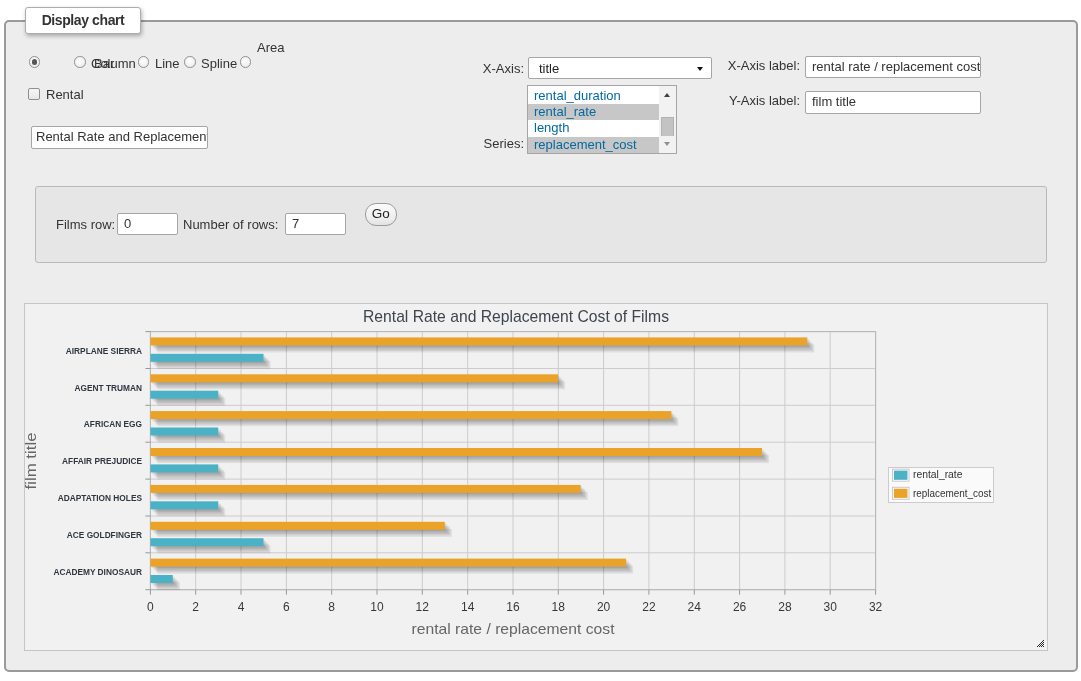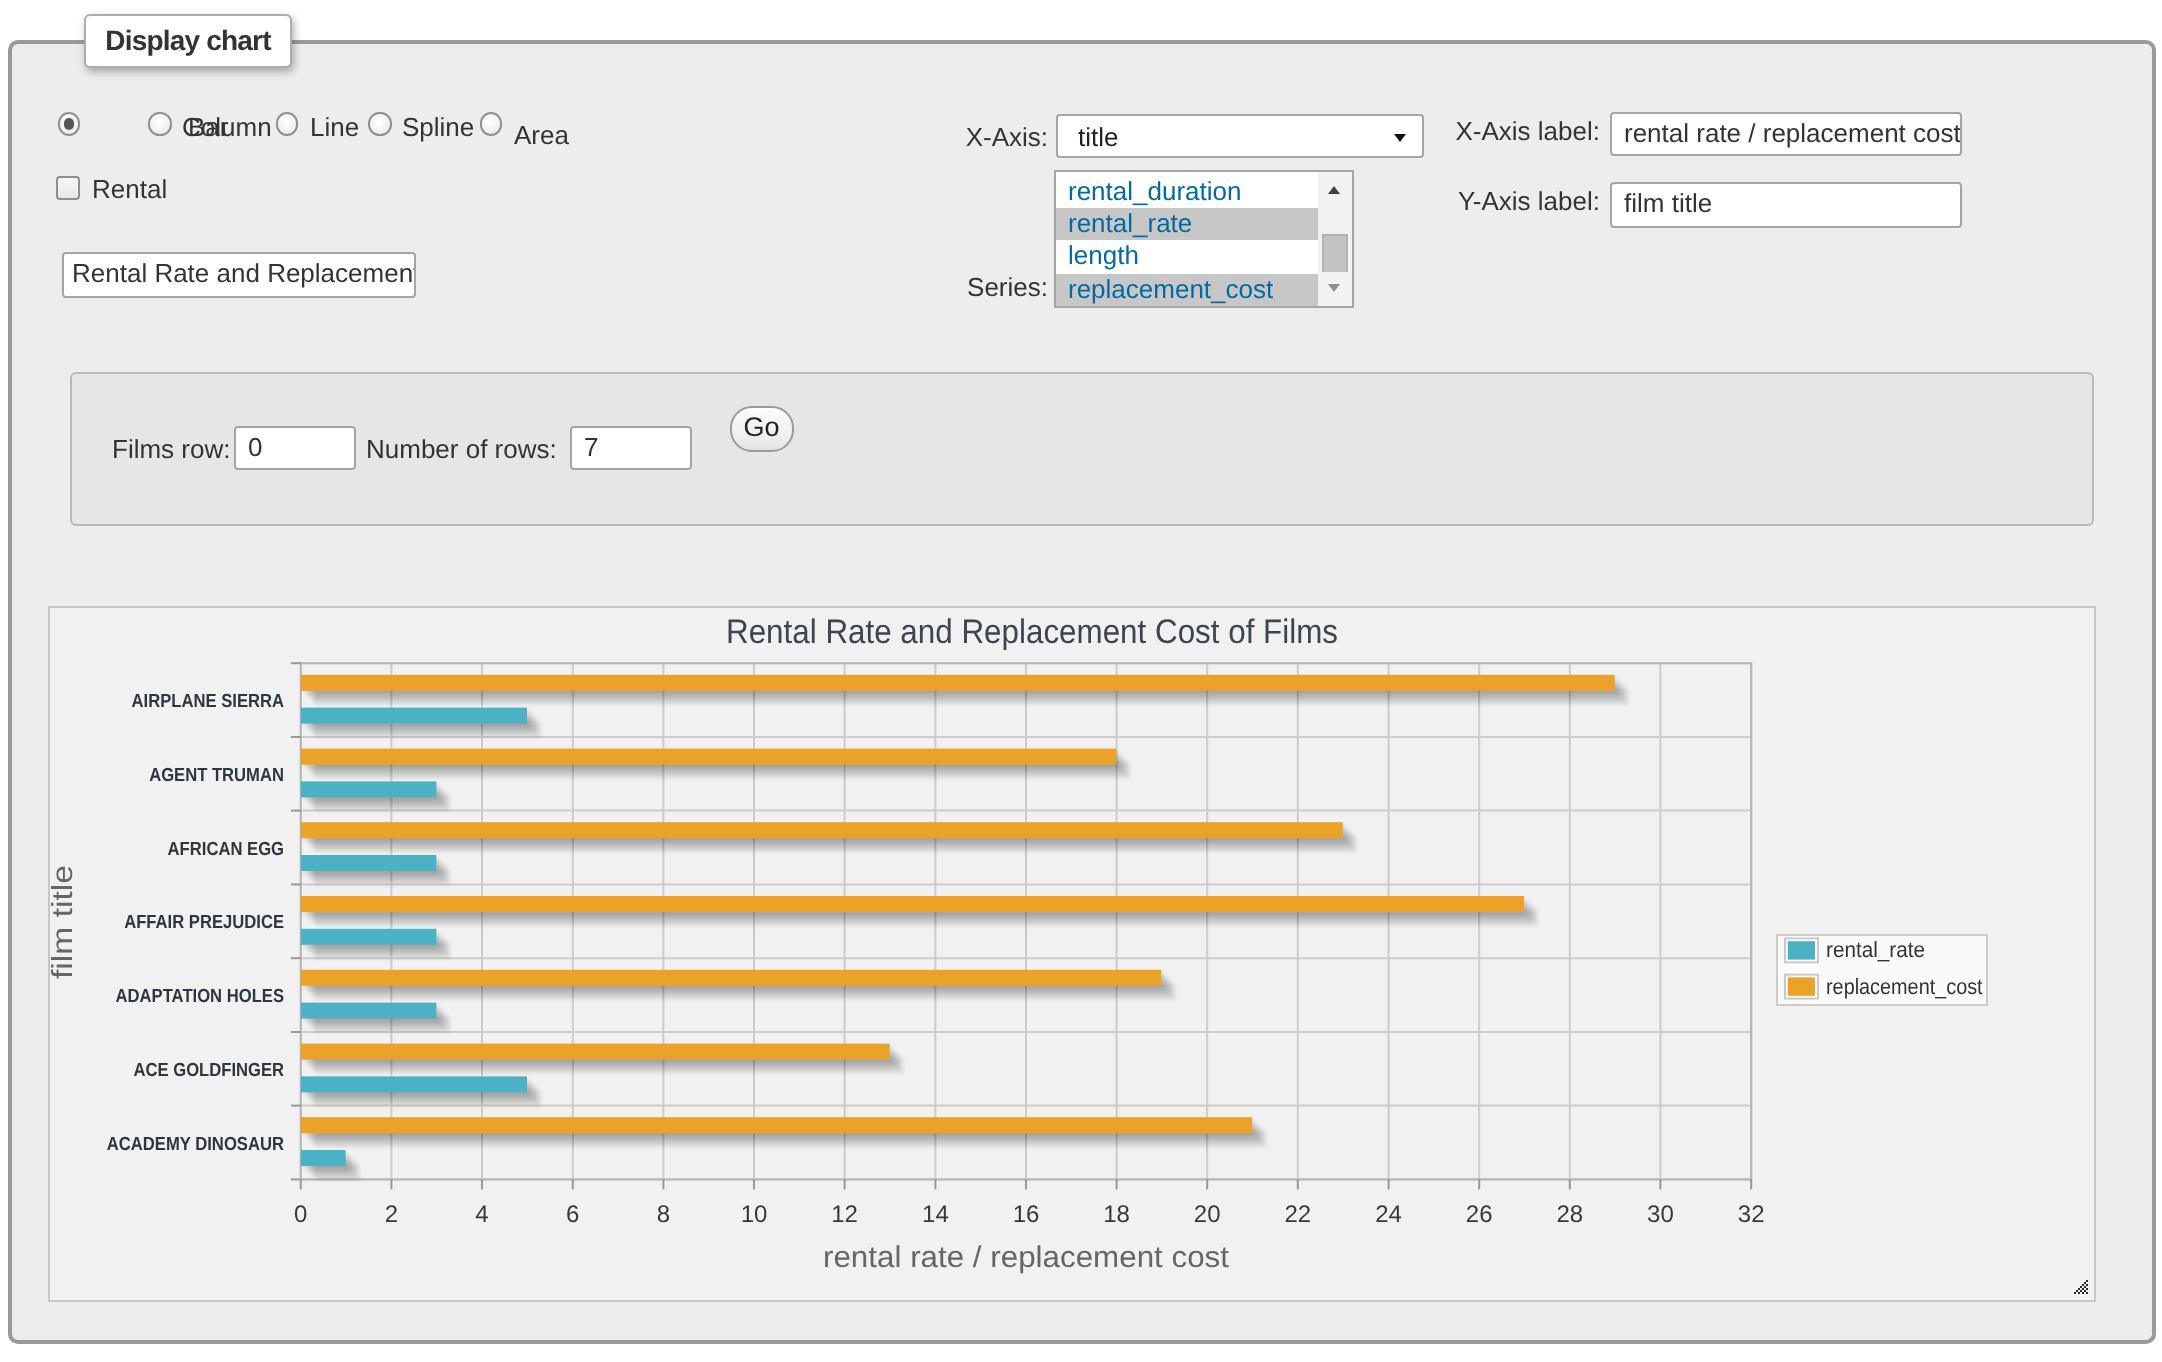--- a/index.html
+++ b/index.html
@@ -1,23 +1,23 @@
 <!DOCTYPE html>
 <html><head>
 <meta charset="utf-8">
 <style>
 * { margin:0; padding:0; box-sizing:border-box; }
 html,body { width:1081px; height:681px; background:#ffffff; overflow:hidden;
   font-family:"Liberation Sans", sans-serif; }
 .abs { position:absolute; }
 #fs { left:4px; top:20px; width:1074px; height:652px; background:#ededed;
   border:2px solid #9a9a9a; border-radius:5px; }
-#fslegend { left:25px; top:7px; width:104px; height:27px; background:#fff;
+#fslegend { left:25px; top:7px; width:116px; height:27px; background:#fff;
   border:1px solid #adadad; border-radius:3px; box-shadow:1px 2px 4px rgba(0,0,0,0.3);
-  font-weight:bold; font-size:14px; letter-spacing:-0.4px; color:#333; line-height:25px; text-align:center;margin-left:17px; }
+  font-weight:bold; font-size:14px; letter-spacing:-0.4px; color:#333; line-height:25px; text-align:center; }
 .lbl { font-size:13px; line-height:15px; color:#333; white-space:nowrap; }
 .r { text-align:right; }
 .radio { width:11.5px; height:11.5px; border-radius:50%; border:1px solid #909090;
   background:radial-gradient(circle at 45% 40%, #ffffff 0%, #f2f2f2 55%, #e5e5e5 95%); }
 .radio.on::after { content:""; position:absolute; left:2px; top:2px; width:5.5px; height:5.5px;
   border-radius:50%; background:#565656; }
 .checkbox { width:11.5px; height:11.5px; border:1px solid #8f8f8f; border-radius:2px;
   background:linear-gradient(#f6f6f6,#e8e8e8); }
 .tinput { background:#fff; border:1px solid #a5a5a5; border-radius:2px;
   font-size:13px; color:#333; line-height:20px; padding-left:6px; white-space:nowrap; overflow:hidden; }
@@ -56,21 +56,21 @@
 
 <div class="abs radio on" style="left:28.5px; top:56px;"></div>
 <span class="abs lbl" style="left:46px; top:56px;margin-left:48px;">Bar</span>
 <div class="abs radio" style="left:74px; top:56px;"></div>
 <span class="abs lbl" style="left:91px; top:56px;">Column</span>
 <div class="abs radio" style="left:137.5px; top:56px;"></div>
 <span class="abs lbl" style="left:155px; top:56px;">Line</span>
 <div class="abs radio" style="left:184px; top:56px;"></div>
 <span class="abs lbl" style="left:201px; top:56px;">Spline</span>
 <div class="abs radio" style="left:239.5px; top:56px;"></div>
-<span class="abs lbl" style="left:257px; top:60px;">Area</span>
+<span class="abs lbl" style="left:257px; top:40px;">Area</span>
 
 <div class="abs checkbox" style="left:28px; top:88px;"></div>
 <span class="abs lbl" style="left:46px; top:87px;">Rental</span>
 
 <div class="abs tinput" style="left:31px; top:126px; width:177px; height:23px; padding-left:4px;">Rental Rate and Replacement Cost of Films</div>
 
 <span class="abs lbl r" style="left:450px; top:61px; width:74px;">X-Axis:</span>
 <div class="abs" id="xsel">title<span class="arr"></span></div>
 
 <span class="abs lbl r" style="left:450px; top:135.5px; width:74px;">Series:</span>

